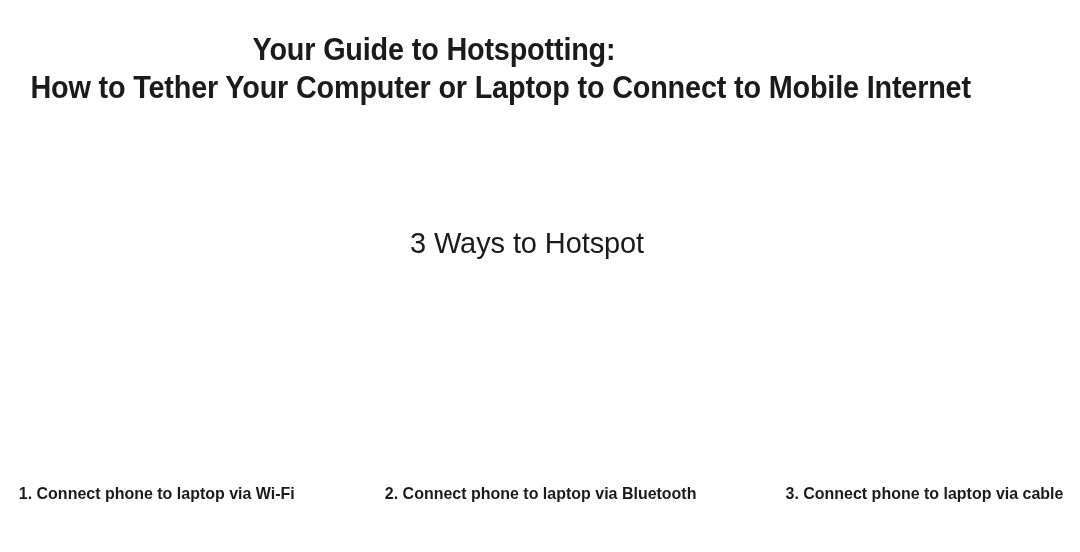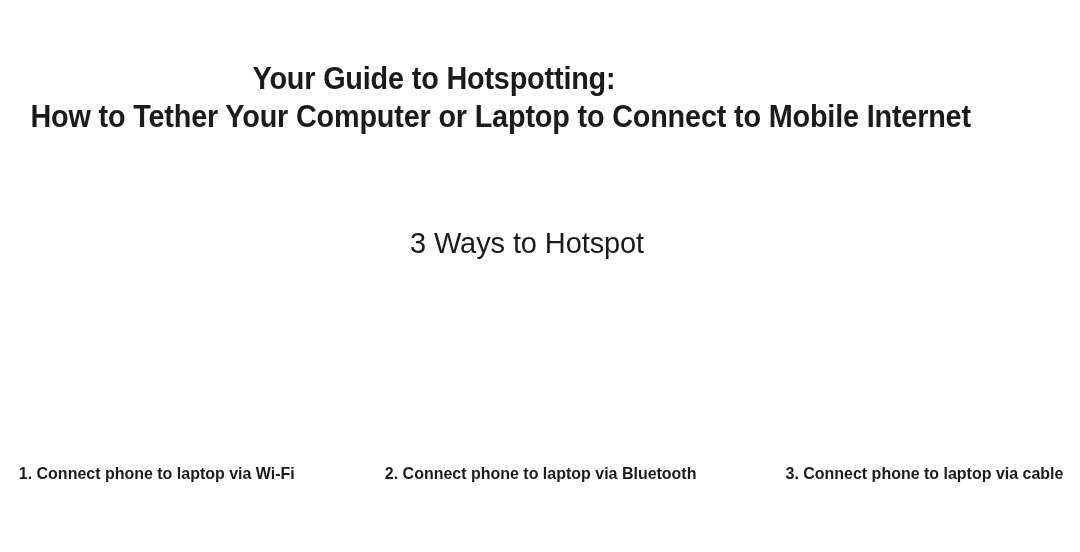--- a/index.html
+++ b/index.html
@@ -19,21 +19,21 @@
     height: 552px;
     background: #ffffff;
     overflow: hidden;
     margin: 0 auto;
   }
 
   
   .title-block {
     position: absolute;
     left: 0;
-    top: 60px;
+    top: 31px;
     width: 868px;
     text-align: center;
   }
   .title-line {
     display: block;
     font-family: "Liberation Sans Narrow", "Liberation Sans", sans-serif;
     font-weight: bold;
     color: #1b1b1b;
     letter-spacing: -0.2px;
     white-space: nowrap;
@@ -78,21 +78,21 @@
   .illustration-slot {
     flex: 1 1 0;
     height: 100%;
     background: #ffffff;
   }
 
   
   .caption-row {
     position: absolute;
     left: 0;
-    top: 462px;
+    top: 482px;
     width: 1080px;
     height: 30px;
     display: flex;
   }
   .caption {
     flex: 1 1 0;
     font-family: "Liberation Sans Narrow", "Liberation Sans", sans-serif;
     font-weight: bold;
     font-size: 17px;
     line-height: 24px;

